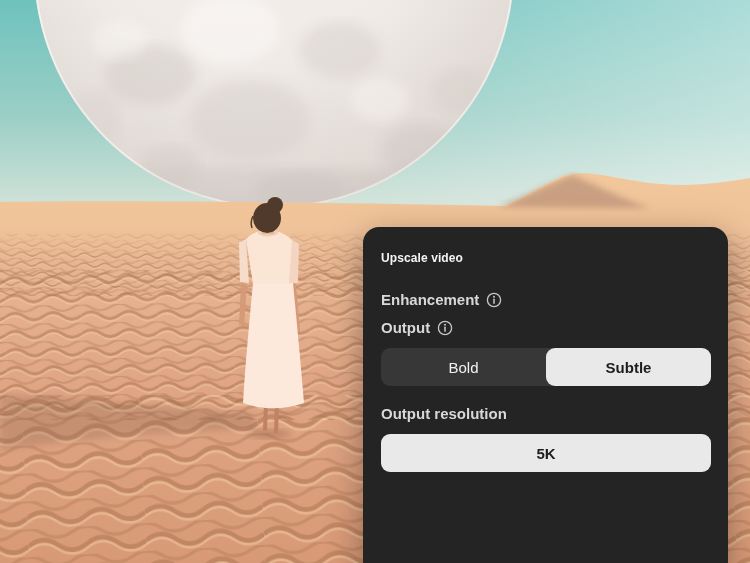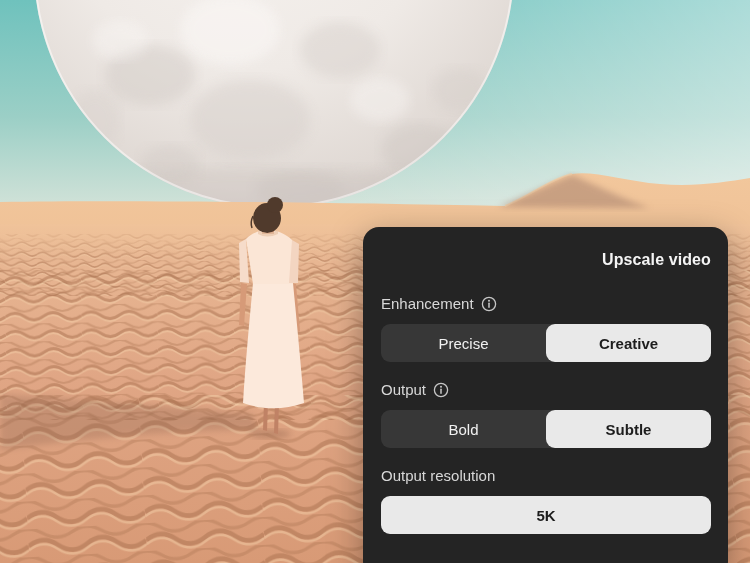--- a/index.html
+++ b/index.html
@@ -3,23 +3,23 @@
 <meta charset="utf-8">
 <style>
   html,body{margin:0;padding:0;background:#111;}
   .stage{position:relative;width:750px;height:563px;overflow:hidden;
          font-family:"Liberation Sans",sans-serif;}
   .scene{position:absolute;inset:0;}
   
   .panel{position:absolute;left:363px;top:227px;width:365px;height:350px;
          background:#242424;border-radius:16px;box-sizing:border-box;
          padding:24px 17px 0 18px;box-shadow:0 10px 34px rgba(0,0,0,.35);}
-  .panel-title{margin:0 0 27px;font-size:16px;font-weight:700;color:#f4f4f4;letter-spacing:.1px;text-align:right;}
+  .panel-title{margin:0 0 27px;font-size:12px;font-weight:700;color:#f4f4f4;letter-spacing:.1px;}
   .sec-label{display:flex;align-items:center;gap:7px;margin:0 0 12px;
-             font-size:15px;font-weight:400;color:#d8d8d8;line-height:16px;}
+             font-size:15px;font-weight:700;color:#d8d8d8;line-height:16px;}
   .info-icon{width:16px;height:16px;color:#c7c7c7;display:inline-flex;}
   .info-icon svg{width:16px;height:16px;display:block;}
   .seg{display:flex;height:38px;background:#373737;border-radius:9px;margin:0 0 20px;}
   .seg-btn{flex:1;border:none;margin:0;padding:0;background:transparent;
            color:#f1f1f1;font-size:15px;font-family:inherit;border-radius:9px;cursor:pointer;}
   .seg-btn.selected{background:#e9e9e9;color:#1d1d1d;font-weight:700;}
 </style>
 </head>
 <body>
 
@@ -141,24 +141,20 @@
     <div class="sec-label">
       <span>Enhancement</span>
       <span class="info-icon">
         <svg viewBox="0 0 16 16">
             <circle cx="8" cy="8" r="6.6" fill="none" stroke="currentColor" stroke-width="1.3"></circle>
             <line x1="8" y1="7.3" x2="8" y2="11.2" stroke="currentColor" stroke-width="1.5" stroke-linecap="round"></line>
             <circle cx="8" cy="4.8" r="1" fill="currentColor"></circle>
           </svg>
       </span>
     </div>
-    <div class="seg">
-      <button class="seg-btn">Precise</button>
-      <button class="seg-btn selected">Creative</button>
-    </div>
 
     <div class="sec-label">
       <span>Output</span>
       <span class="info-icon">
         <svg viewBox="0 0 16 16">
             <circle cx="8" cy="8" r="6.6" fill="none" stroke="currentColor" stroke-width="1.3"></circle>
             <line x1="8" y1="7.3" x2="8" y2="11.2" stroke="currentColor" stroke-width="1.5" stroke-linecap="round"></line>
             <circle cx="8" cy="4.8" r="1" fill="currentColor"></circle>
           </svg>
       </span>

